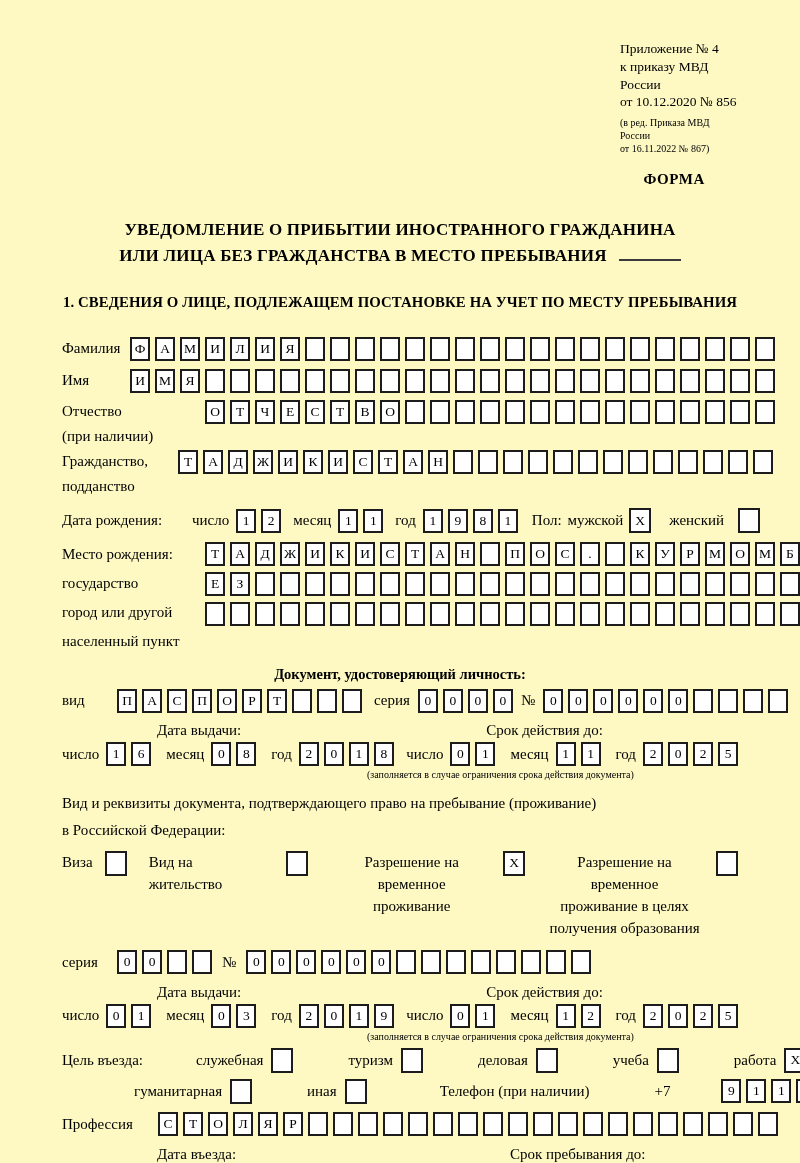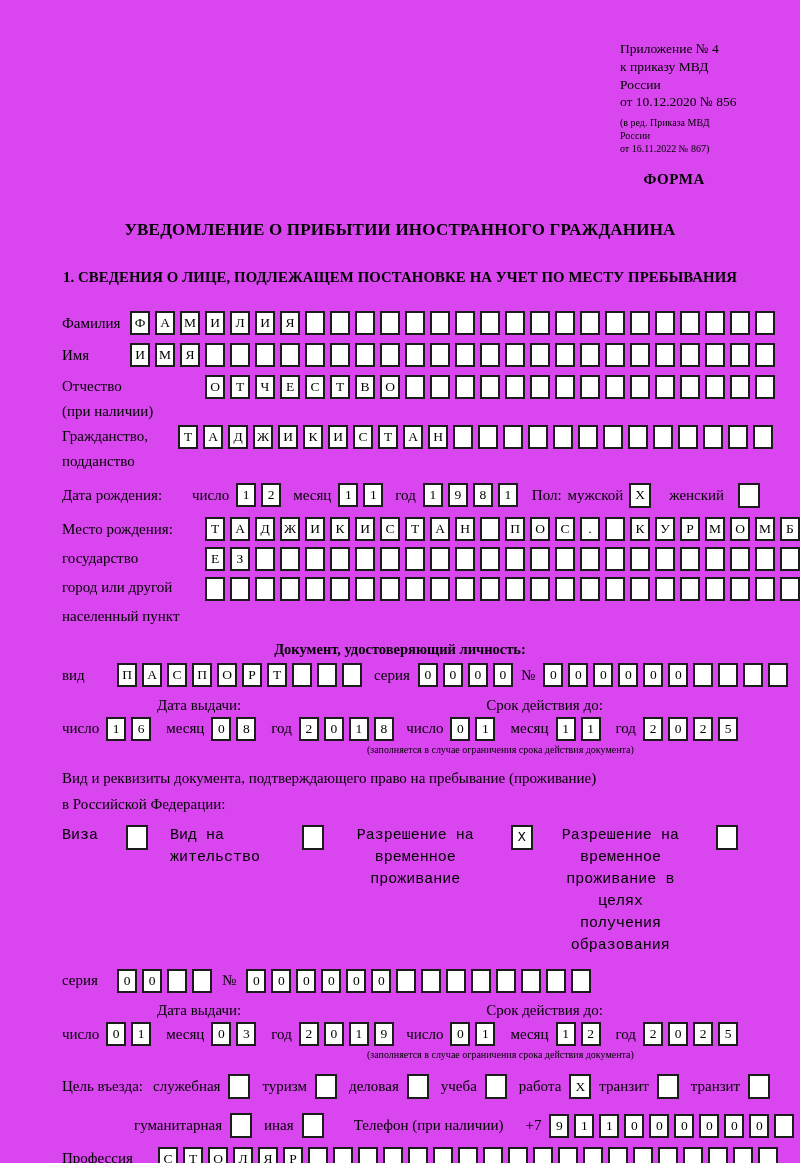--- a/index.html
+++ b/index.html
@@ -1,18 +1,18 @@
 <!DOCTYPE html>
 <html><head>
 <meta charset="utf-8">
 <style>
   * { margin:0; padding:0; box-sizing:border-box; }
   html,body { background:#ffffff; }
   .page {
-    width:800px; height:1163px; background:#d946ef; color:#000;
+    width:800px; height:1163px; background:#fef9c3; color:#000;
     font-family:"Liberation Serif","DejaVu Serif",serif;
     overflow:hidden; position:relative;
   }
   .content { padding:40px 0 0 62px; width:738px; }
 
   
   .appendix { margin-left:558px; font-size:13.5px; line-height:1.32; }
   .appendix .gap { height:5px; }
   .appendix .small { font-size:10px; line-height:1.3; }
   .forma { text-align:right; padding-right:33px; font-weight:bold; font-size:15px; margin-top:16px; letter-spacing:0.6px; }
@@ -49,25 +49,25 @@
   .date-group-right { flex:1; }
   .date-heading { font-size:15px; }
   .date-heading.lft { margin-left:95px; }
   .date-heading.rgt { margin-left:80px; }
   .date-boxes { display:flex; align-items:center; gap:7px; margin-top:3px; }
   .validity-note { font-size:10px; margin-left:305px; margin-top:3px; }
 
   .intro { font-size:15px; line-height:1.75; margin-top:10px; }
 
   .options-row { display:flex; align-items:flex-start; margin-top:8px; }
-  .opt { display:flex; align-items:flex-start; gap:28px;font-family:Liberation Mono, monospace; }
+  .opt { display:flex; align-items:flex-start; gap:12px; }
   .opt-label { font-size:15px; line-height:22px; }
   .opt-label.ctr { text-align:center; }
 
-  .purpose-row { display:flex; align-items:center; margin-top:14px; }
+  .purpose-row { display:flex; align-items:center; margin-top:6px;gap:43px; }
   .p-item { display:flex; align-items:center; gap:8px; margin-right:12px; }
 </style>
 </head>
 <body>
 
 <div class="page">
   <div class="content">
 
     <div class="appendix">
       <div>Приложение № 4</div>
@@ -75,20 +75,21 @@
       <div>от 10.12.2020 № 856</div>
       <div class="gap"></div>
       <div class="small">(в ред. Приказа МВД России</div>
       <div class="small">от 16.11.2022 № 867)</div>
     </div>
 
     <div class="forma">ФОРМА</div>
 
     <div class="title">
       <div>УВЕДОМЛЕНИЕ О ПРИБЫТИИ ИНОСТРАННОГО ГРАЖДАНИНА</div>
+      <div><span>ИЛИ ЛИЦА БЕЗ ГРАЖДАНСТВА В МЕСТО ПРЕБЫВАНИЯ</span><span class="blank-line"></span></div>
     </div>
 
     <div class="section-heading">1. СВЕДЕНИЯ О ЛИЦЕ, ПОДЛЕЖАЩЕМ ПОСТАНОВКЕ НА УЧЕТ ПО МЕСТУ ПРЕБЫВАНИЯ</div>
 
     <div class="row" style="margin-top:24px;">
       <span class="label w68">Фамилия</span>
       <span class="cells">
           <span class="cell">Ф</span>
           <span class="cell">А</span>
           <span class="cell">М</span>

